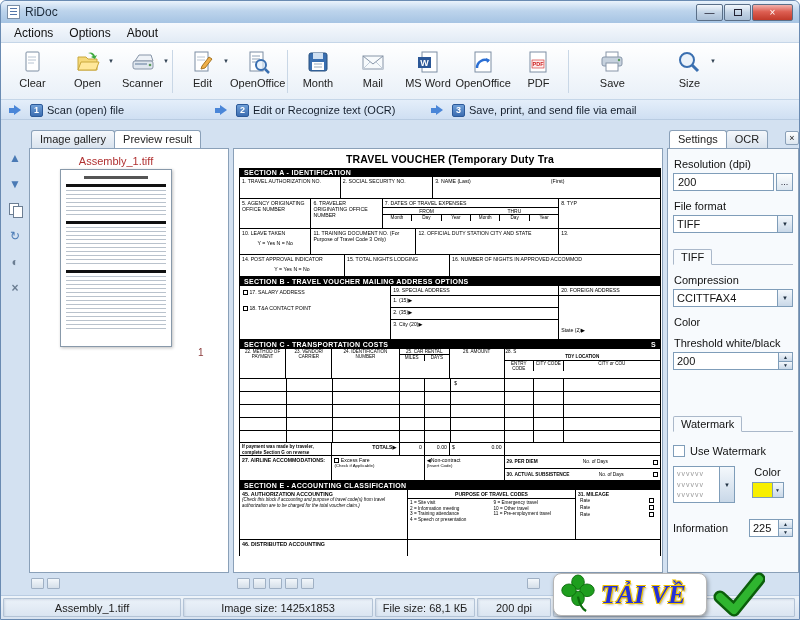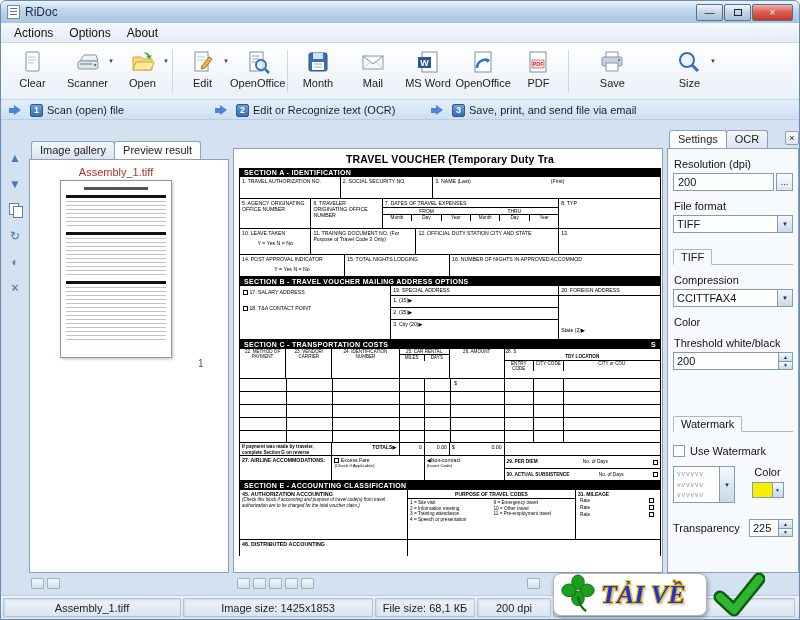--- a/index.html
+++ b/index.html
@@ -37,21 +37,21 @@
 .side-icons{position:absolute;left:0;top:30px;width:28px;display:flex;flex-direction:column;align-items:center;gap:10px}
 .sicon{width:18px;height:16px;display:flex;align-items:center;justify-content:center;font-size:12px;color:#6b7d92}
 .sicon.blue{color:#4a7ab5}
 .icon-copy{position:relative;width:13px;height:14px}
 .icon-copy::before{content:"";position:absolute;left:0;top:0;width:8px;height:10px;background:#fff;border:1px solid #6b7d92}
 .icon-copy::after{content:"";position:absolute;left:4px;top:3px;width:8px;height:10px;background:#fff;border:1px solid #6b7d92}
 
 .tab{height:18px;padding:2px 8px;font-size:11px;border:1px solid #8aa0b8;border-bottom:none;border-radius:3px 3px 0 0;background:linear-gradient(#f4f7fb,#d9e3ee);margin-right:-1px;color:#222}
 .tab.active{background:#fff;position:relative;z-index:2}
 
-.left-panel{position:absolute;left:28px;top:21px;width:200px;bottom:2px}
+.left-panel{position:absolute;left:28px;top:10px;width:200px;bottom:2px}
 .ptabs{height:18px;display:flex;padding-left:2px}
 .pcontent{position:absolute;top:18px;left:0;right:0;bottom:0;background:#fff;border:1px solid #8aa0b8}
 .thumb-caption{margin:6px 0 0 30px;width:112px;text-align:center;font-size:11px;color:#b03030;white-space:nowrap}
 .thumb-doc{width:112px;height:178px;border:1px solid #8899aa;background:#fff;margin:2px 0 0 30px;padding:6px 5px;box-shadow:1px 1px 3px rgba(0,0,0,.25)}
 .m-title{height:3px;background:#555;margin:0 18px 5px}
 .m-bar{height:3px;background:#111;margin:3px 0}
 .m-lines{background:repeating-linear-gradient(180deg,#b9c2cc 0 1px,transparent 1px 4px)}
 .h1{height:28px}.h2{height:40px}.h3{height:56px}
 .page-num{position:absolute;left:168px;top:198px;font-size:10px;color:#8b3a3a}
 
@@ -165,38 +165,38 @@
             <line x1="8" y1="8" x2="16" y2="8" stroke="#b8c4d2"></line>
             <line x1="8" y1="11" x2="16" y2="11" stroke="#b8c4d2"></line>
             <line x1="8" y1="14" x2="14" y2="14" stroke="#b8c4d2"></line>
           </svg>
         </span>
       <span class="tlabel">Clear</span>
     </div>
     <div class="tbtn">
       <span class="ticon">
           <svg width="26" height="26" viewBox="0 0 26 26">
+            <path d="M3 8 h8 l2 2 h9 v11 h-19 z" fill="#f5d97a" stroke="#c9a83c"></path>
+            <path d="M3 21 l3 -8 h18 l-3 8 z" fill="#ffe89a" stroke="#c9a83c"></path>
+            <path d="M13 4 q5 -2 7 3 l2 -1 -2 4 -4 -2 2 -1 q-2 -3 -5 -3 z" fill="#3faa3f"></path>
+          </svg>
+        </span>
+      <span class="tlabel">Open</span>
+      <span class="darr">▼</span>
+    </div>
+    <div class="tbtn">
+      <span class="ticon">
+          <svg width="26" height="26" viewBox="0 0 26 26">
             <path d="M5 12 l4 -6 h12 l2 6 z" fill="#eef2f7" stroke="#8795a8"></path>
             <rect x="3" y="12" width="20" height="8" rx="2" fill="#dfe6ee" stroke="#8795a8"></rect>
             <rect x="5" y="14" width="12" height="2" fill="#9fb0c4"></rect>
             <circle cx="20" cy="16" r="1.3" fill="#5a9a5a"></circle>
           </svg>
         </span>
       <span class="tlabel">Scanner</span>
-      <span class="darr">▼</span>
-    </div>
-    <div class="tbtn">
-      <span class="ticon">
-          <svg width="26" height="26" viewBox="0 0 26 26">
-            <path d="M3 8 h8 l2 2 h9 v11 h-19 z" fill="#f5d97a" stroke="#c9a83c"></path>
-            <path d="M3 21 l3 -8 h18 l-3 8 z" fill="#ffe89a" stroke="#c9a83c"></path>
-            <path d="M13 4 q5 -2 7 3 l2 -1 -2 4 -4 -2 2 -1 q-2 -3 -5 -3 z" fill="#3faa3f"></path>
-          </svg>
-        </span>
-      <span class="tlabel">Open</span>
       <span class="darr">▼</span>
     </div>
     <div class="tsep"></div>
     <div class="tbtn">
       <span class="ticon">
           <svg width="26" height="26" viewBox="0 0 26 26">
             <rect x="5" y="3" width="13" height="19" fill="#fff" stroke="#7d8ea3"></rect>
             <line x1="7" y1="8" x2="15" y2="8" stroke="#b8c4d2"></line>
             <line x1="7" y1="11" x2="15" y2="11" stroke="#b8c4d2"></line>
             <path d="M12 17 l7 -9 3 2 -7 9 -4 1 z" fill="#f0b049" stroke="#a67522"></path>
@@ -582,21 +582,21 @@
           </div>
           <div class="wm-color">
             <span>Color</span>
             <span class="swatch">
               <span class="scolor" style="background: rgb(248, 239, 0);"></span>
               <span class="dbtn">▼</span>
             </span>
           </div>
         </div>
         <div class="transrow">
-          <span>Transparency</span>
+          <span>Information</span>
           <div class="spinbox">
             <span class="sval">225</span>
             <span class="spincol">
                 <span>▲</span>
                 <span>▼</span>
               </span>
           </div>
         </div>
       </div>
     </div>

